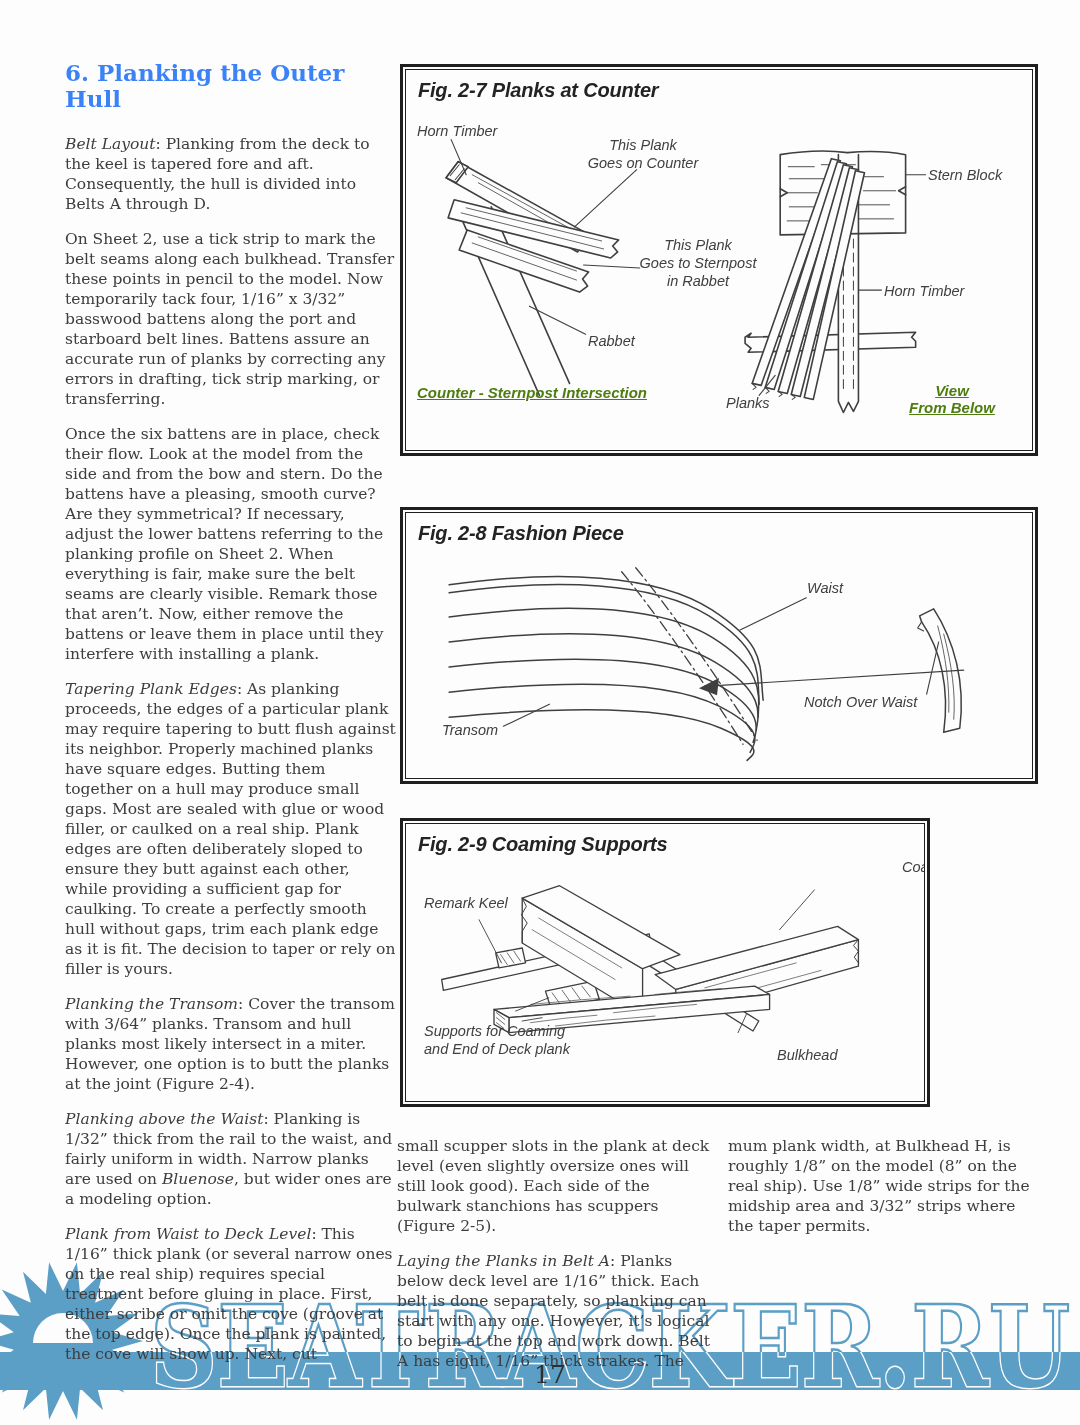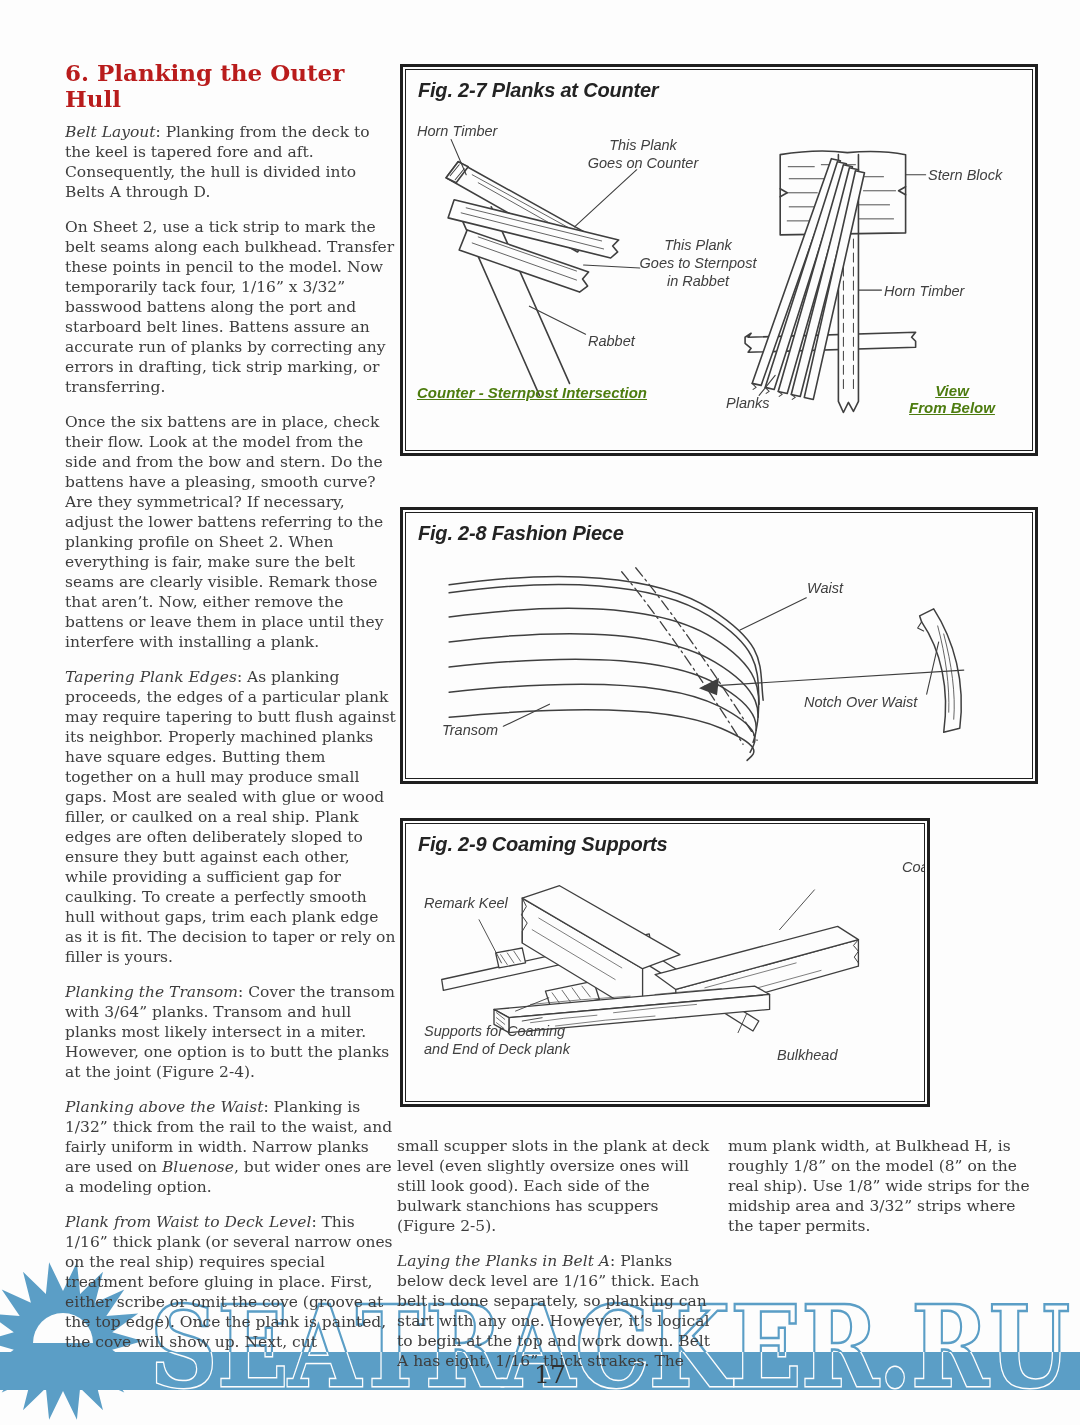--- a/index.html
+++ b/index.html
@@ -3,21 +3,21 @@
 <meta charset="utf-8">
 <style>
   html,body{margin:0;padding:0;background:#e8e8e8;}
   .page{position:relative;width:1080px;height:1425px;background:#fdfdfd;margin:0 auto;
         font-family:"DejaVu Serif","Liberation Serif",serif;overflow:hidden;}
   
   .col{position:absolute;z-index:3;color:#3d3d3d;font-size:15.5px;line-height:20px;text-align:left;}
   .col p{margin:0 0 15px 0;}
   .sg-i{font-style:italic;}
   .sg-b{font-weight:400;}
-  h1.headline{font-size:23px;line-height:26px;font-weight:700;color:#b91c1c;margin:0 0 10px 0;}
+  h1.headline{font-size:23px;line-height:26px;font-weight:700;color:#3b82f6;margin:0 0 22px 0;}
   #left-col{left:65px;top:60px;width:332px;height:1312px;overflow:hidden;}
   #mid-col{left:397px;top:1136px;width:320px;height:238px;overflow:hidden;}
   #right-col{left:728px;top:1136px;width:316px;height:238px;overflow:hidden;}
   
   .figbox{position:absolute;border:3.5px solid #1f1f1f;padding:2px;background:#fdfdfd;box-sizing:border-box;z-index:1;}
   .figinner{position:relative;width:100%;height:100%;border:1.5px solid #1f1f1f;box-sizing:border-box;overflow:hidden;font-style:italic;}
   .figtitle{position:absolute;left:12px;top:9px;font-family:"Liberation Sans","DejaVu Sans",sans-serif;
             font-weight:700;font-size:20px;letter-spacing:-0.2px;color:#232323;z-index:2;}
   .lbl{position:absolute;font-family:"Liberation Sans","DejaVu Sans",sans-serif;font-size:14.5px;
        line-height:1.25;color:#404040;white-space:pre-line;z-index:2;}

